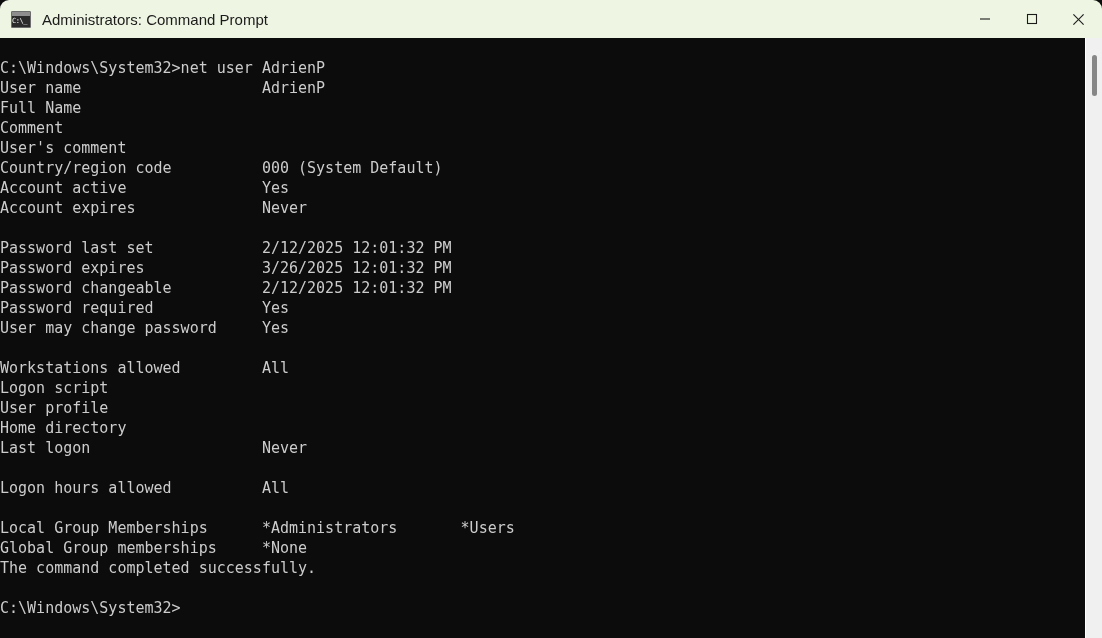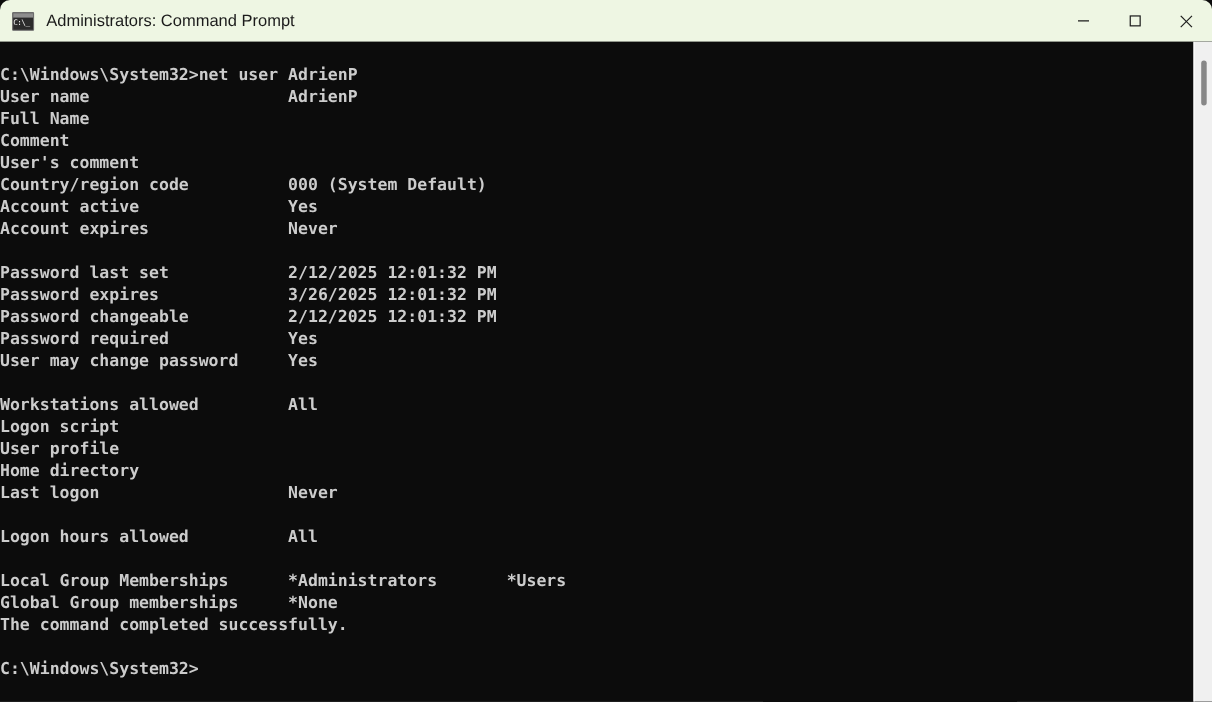--- a/index.html
+++ b/index.html
@@ -99,21 +99,20 @@
 
   
   .terminal {
     position: absolute;
     top: 38px;
     left: 0;
     width: 1102px;
     height: 600px;
     background: #0c0c0c;
     overflow: hidden;
-    font-weight: bold;
   }
   .console-text {
     position: absolute;
     top: 0;
     left: 0;
     margin: 0;
     padding: 20px 0 0 0;
     font-family: "DejaVu Sans Mono", monospace;
     font-size: 15px;
     line-height: 20px;

